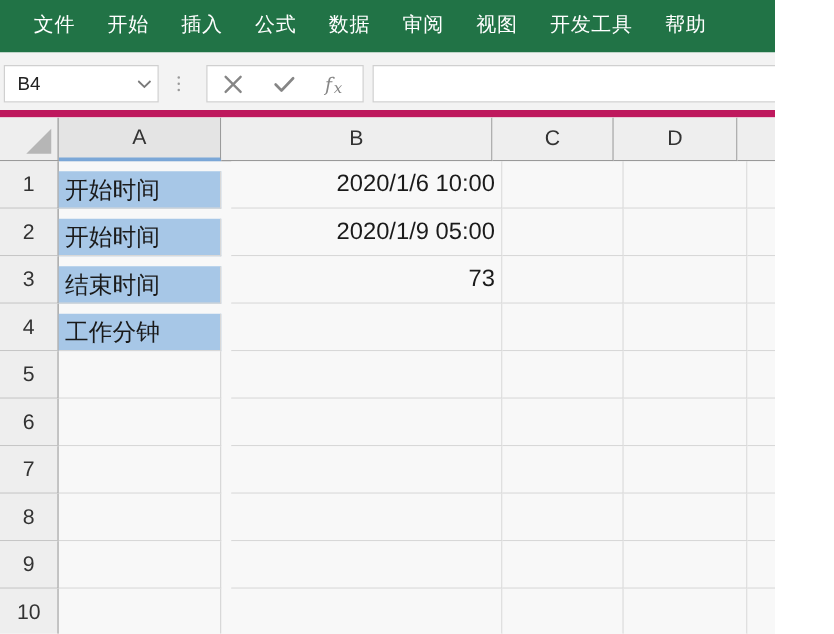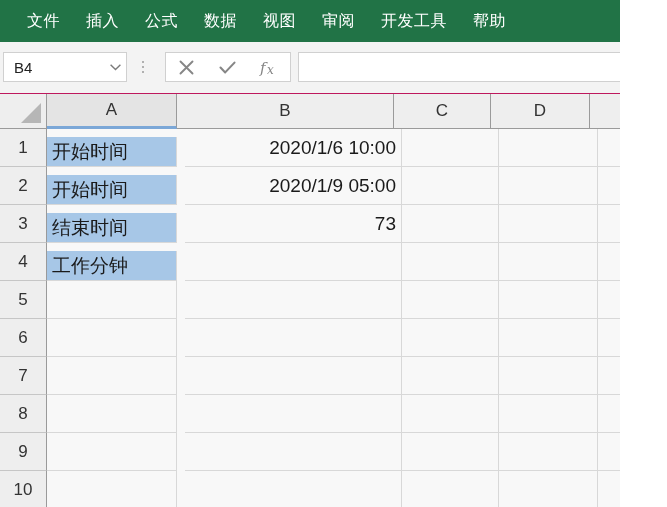--- a/index.html
+++ b/index.html
@@ -50,21 +50,21 @@
   }
 
   
   #formula-row {
     position: absolute;
     left: 0;
     top: 42px;
     width: 667px;
     height: 52px;
     background: #f3f3f3;
-    border-bottom: 1px solid #be185d;
+    border-bottom: 6px solid #be185d;
     box-sizing: border-box;
   }
   #name-box {
     position: absolute;
     left: 3px;
     top: 10px;
     width: 124px;
     height: 30px;
     background: #ffffff;
     border: 1px solid #d0d0d0;
@@ -267,25 +267,26 @@
   .cell.colD { width: 99px; }
   .cell.colE { width: 77px; border-right: none; }
 </style>
 </head>
 <body>
 
 <div id="app">
 
   <div id="ribbon-tabs">
     <div class="ribbon-tab">文件</div>
+    <div class="ribbon-tab">开始</div>
     <div class="ribbon-tab">插入</div>
     <div class="ribbon-tab">公式</div>
     <div class="ribbon-tab">数据</div>
+    <div class="ribbon-tab">审阅</div>
     <div class="ribbon-tab">视图</div>
-    <div class="ribbon-tab">审阅</div>
     <div class="ribbon-tab">开发工具</div>
     <div class="ribbon-tab">帮助</div>
 
   </div>
 
   <div id="formula-row">
 
     <div id="name-box">
       <div id="name-box-value">B4</div>
       <div id="name-box-chevron">

